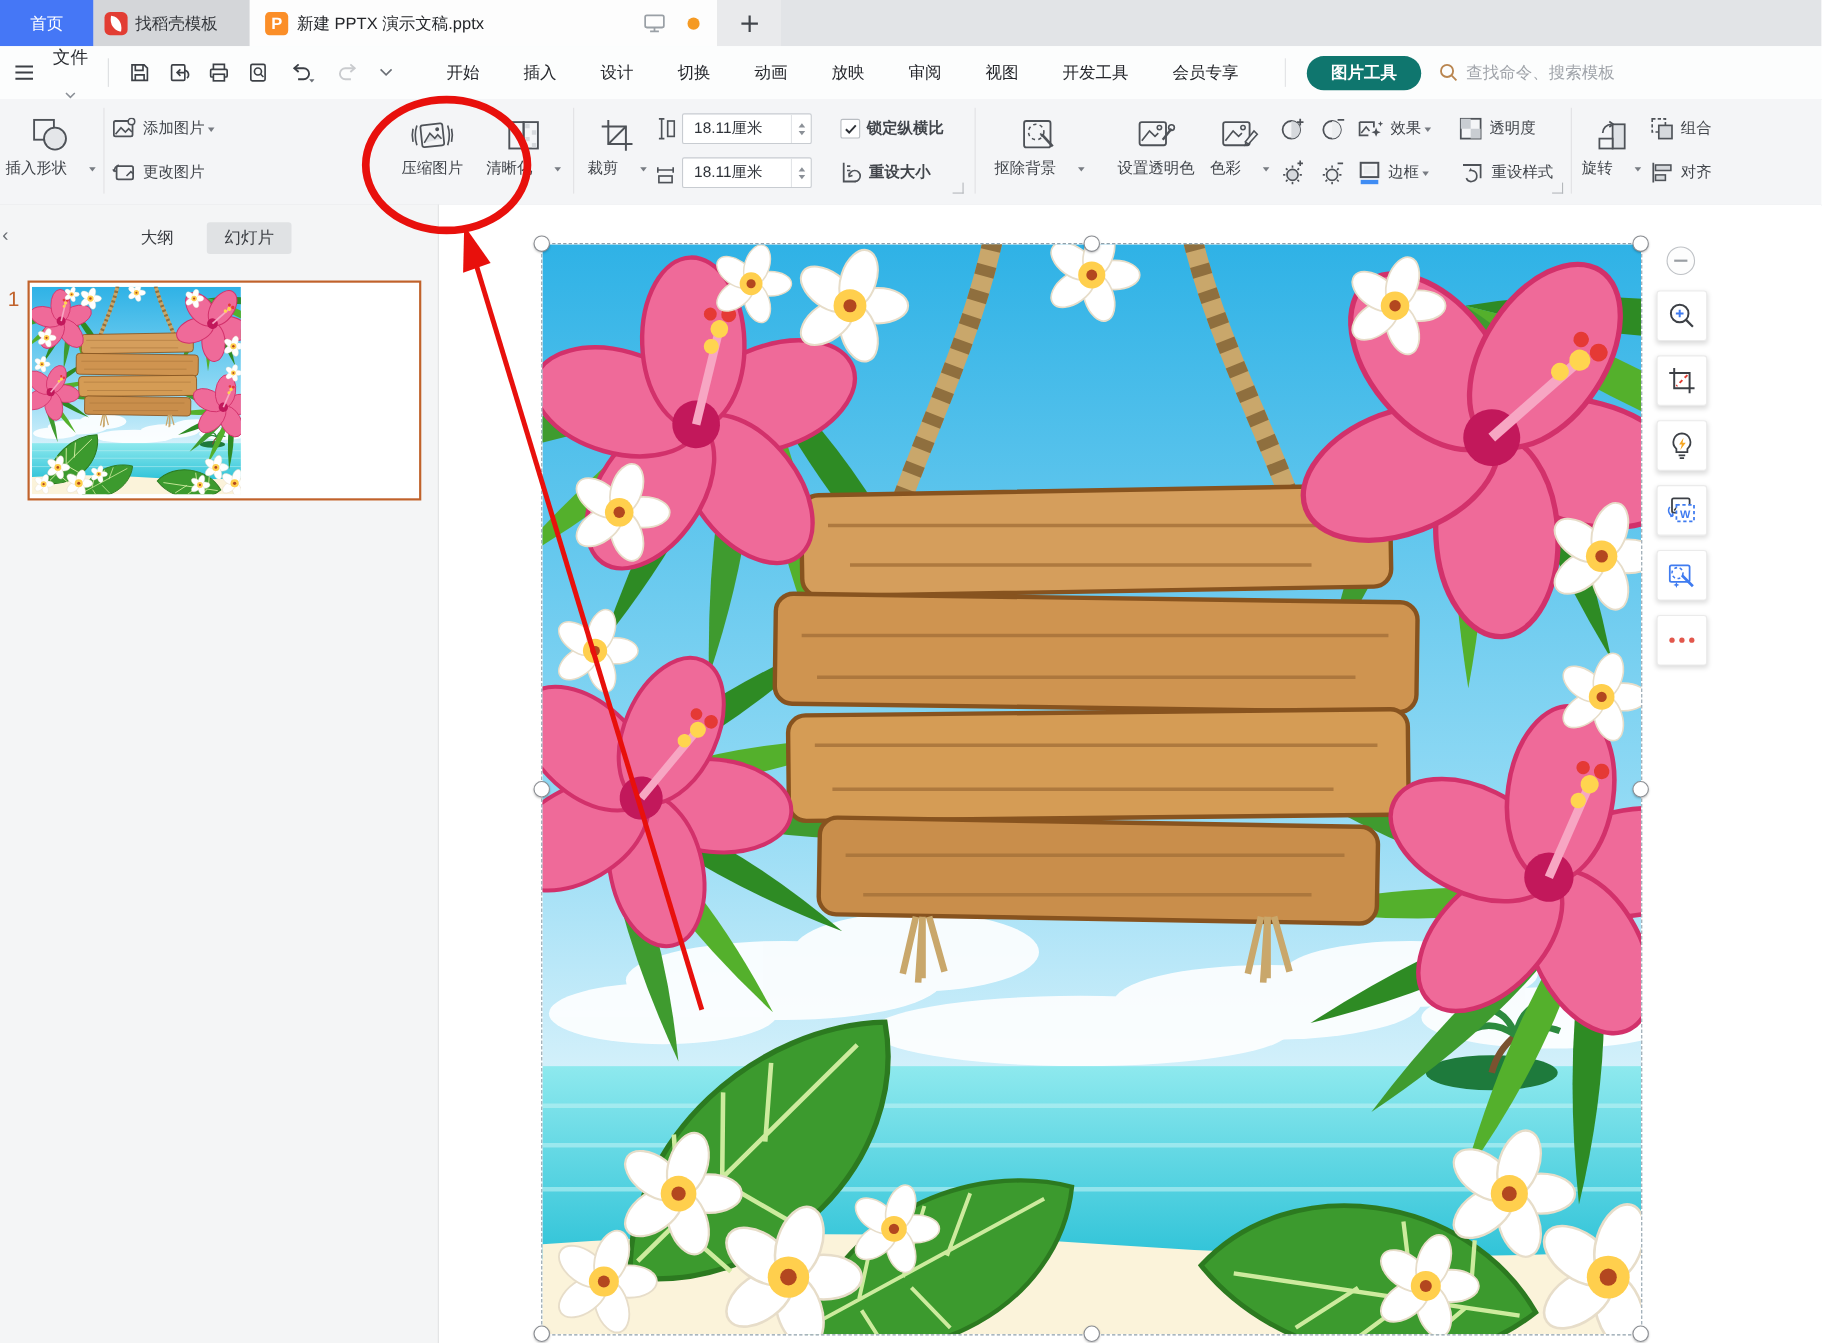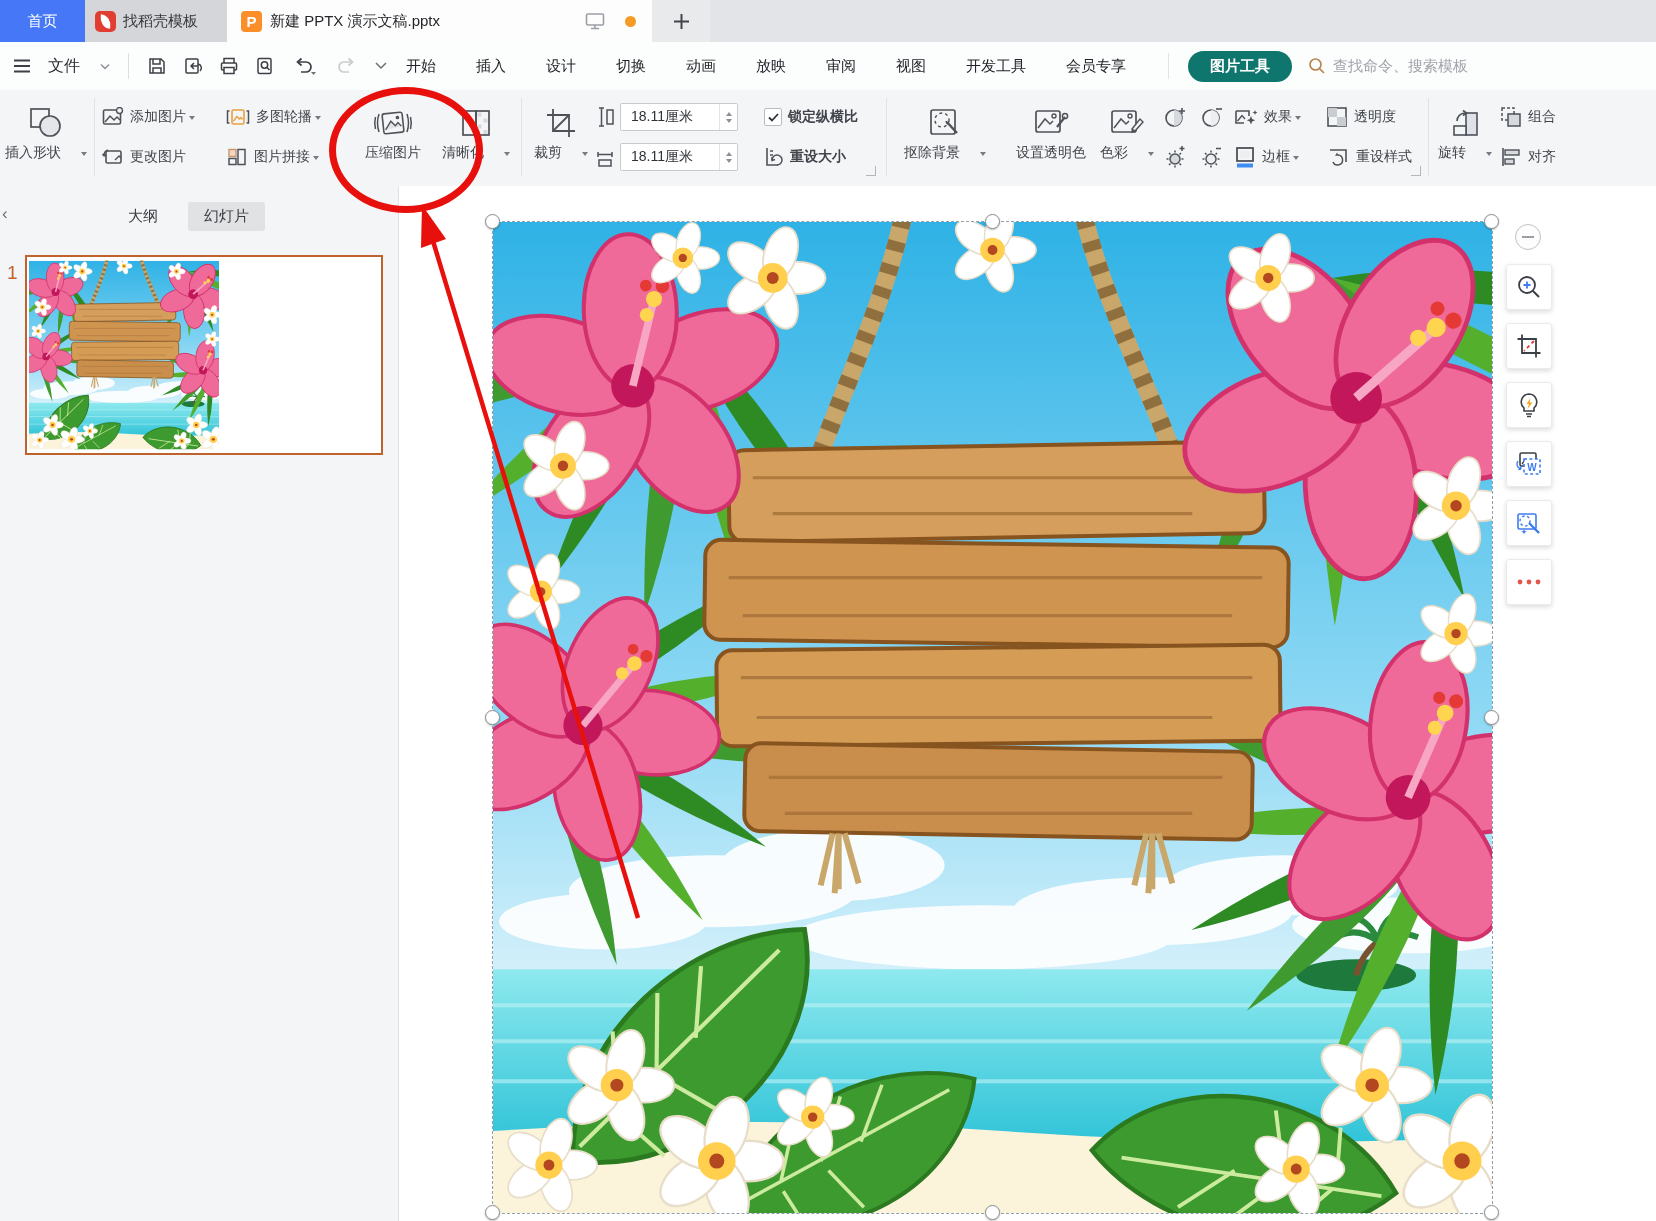--- a/index.html
+++ b/index.html
@@ -19,21 +19,21 @@
       font-size:15px;display:flex;align-items:center;justify-content:center;flex:0 0 auto;}
   .doc-title{white-space:nowrap;overflow:hidden;max-width:270px;}
   .tab-doc .spacer{flex:1;}
   .monitor-ic{margin-right:12px;}
   .dot{width:11px;height:11px;border-radius:50%;background:#f59a23;margin-right:16px;}
   .newtab{position:absolute;left:652px;top:0;width:58px;height:42px;background:#e9eaec;
       display:flex;align-items:center;justify-content:center;}
   
   .menubar{position:absolute;left:0;top:42px;width:1656px;height:48px;background:#fcfdfd;border-bottom:1px solid #eceded;}
   .mb-left{position:absolute;left:8px;top:0;height:48px;display:flex;align-items:center;gap:8px;}
-  .file-btn{display:flex;align-items:center;gap:20px;font-size:16px;color:#2a2d32;padding:0 4px;}
+  .file-btn{display:flex;align-items:center;gap:20px;font-size:16px;color:#2a2d32;padding:0 4px;flex-direction:column;}
   .vdiv{width:1px;height:26px;background:#dcdee0;margin:0 6px;}
   .qat-btn{width:28px;height:28px;display:flex;align-items:center;justify-content:center;}
   .menu-items{position:absolute;left:386px;top:0;height:48px;display:flex;align-items:center;text-align:right;}
   .menu-item{font-size:15px;color:#24262b;padding:0 20px;height:48px;display:flex;align-items:center;white-space:nowrap;}
   .pt-pill{position:absolute;left:1188px;top:9px;height:31px;padding:0 22px;border-radius:16px;
       background:#0f766e;color:#fff;font-size:15px;font-weight:bold;display:flex;align-items:center;}
   .mb-div2{position:absolute;left:1168px;top:11px;width:1px;height:26px;background:#e2e3e5;}
   .searchbox{position:absolute;left:1308px;top:0;height:48px;display:flex;align-items:center;gap:7px;
       color:#a0a4aa;font-size:15px;}
   
@@ -359,44 +359,20 @@
     <div class="row2 r2">
       <svg class="icon" width="22" height="20" viewBox="0 0 22 20">
         <rect x="4" y="4" width="15" height="12" rx="1.5" fill="none" stroke="#4e5258" stroke-width="1.6"></rect>
         <path d="M13 13 l4 -4 2 2" fill="none" stroke="#4e5258" stroke-width="1.4"></path>
         <path d="M2 9 a6 6 0 0 1 4 -6 M2 9 l-1.5 -2 M2 9 l2.2 -0.8" fill="none" stroke="#4e5258" stroke-width="1.4"></path>
       </svg>
       <span class="smalllbl">更改图片</span>
     </div>
   </div>
 
-  <div class="grp" style="left:226px;width:118px;">
-    <div class="row2 r1">
-      <svg class="icon" width="24" height="20" viewBox="0 0 24 20">
-        <path d="M3.5 4 H1.5 V16 H3.5 M20.5 4 H22.5 V16 H20.5" fill="none" stroke="#4e5258" stroke-width="1.5"></path>
-        <rect x="6" y="3" width="12" height="14" rx="1.5" fill="none" stroke="#e8a13c" stroke-width="1.6"></rect>
-        <path d="M7.5 14 L11 9.5 L13.5 12 L15 10.5 L16.5 12.5" fill="none" stroke="#e8a13c" stroke-width="1.4"></path>
-      </svg>
-      <span class="smalllbl">
-            <span>多图轮播</span>
-            <i class="caret"></i>
-          </span>
-    </div>
-    <div class="row2 r2">
-      <svg class="icon" width="22" height="20" viewBox="0 0 22 20">
-        <rect x="3" y="2.5" width="7" height="7" fill="#f0d9c8" stroke="#c9946a" stroke-width="1.4"></rect>
-        <rect x="3" y="11.5" width="7" height="6" fill="none" stroke="#4e5258" stroke-width="1.5"></rect>
-        <rect x="12" y="2.5" width="7" height="15" fill="none" stroke="#4e5258" stroke-width="1.5"></rect>
-      </svg>
-      <span class="smalllbl">
-            <span>图片拼接</span>
-            <i class="caret"></i>
-          </span>
-    </div>
-  </div>
 
   <div class="grp bigbtn" style="left:352px;width:82px;">
     <span class="ic">
       <svg class="icon" width="40" height="30" viewBox="0 0 40 30">
         <path d="M6 6 Q3 15 6 24 M2.5 9 Q1 15 2.5 21" fill="none" stroke="#4e5258" stroke-width="1.5"></path>
         <path d="M34 6 Q37 15 34 24 M37.5 9 Q39 15 37.5 21" fill="none" stroke="#4e5258" stroke-width="1.5"></path>
         <rect x="10" y="5" width="20" height="20" rx="2" fill="none" stroke="#4e5258" stroke-width="1.6" transform="rotate(-6 20 15)"></rect>
         <path d="M12 21 L18 13 L22 18 L25 15 L28 19" fill="#dfe2e6" stroke="#4e5258" stroke-width="1.4" transform="rotate(-6 20 15)"></path>
         <circle cx="25" cy="10" r="1.8" fill="#4e5258" transform="rotate(-6 20 15)"></circle>
       </svg>

